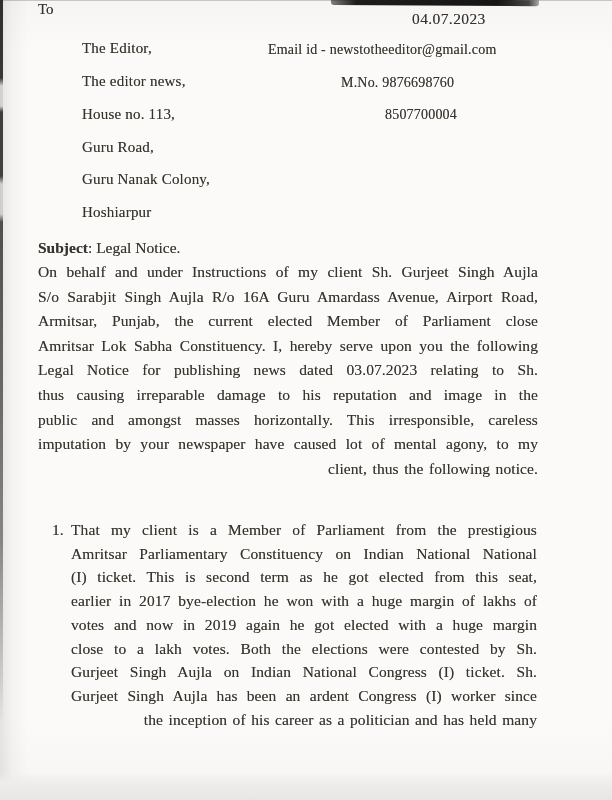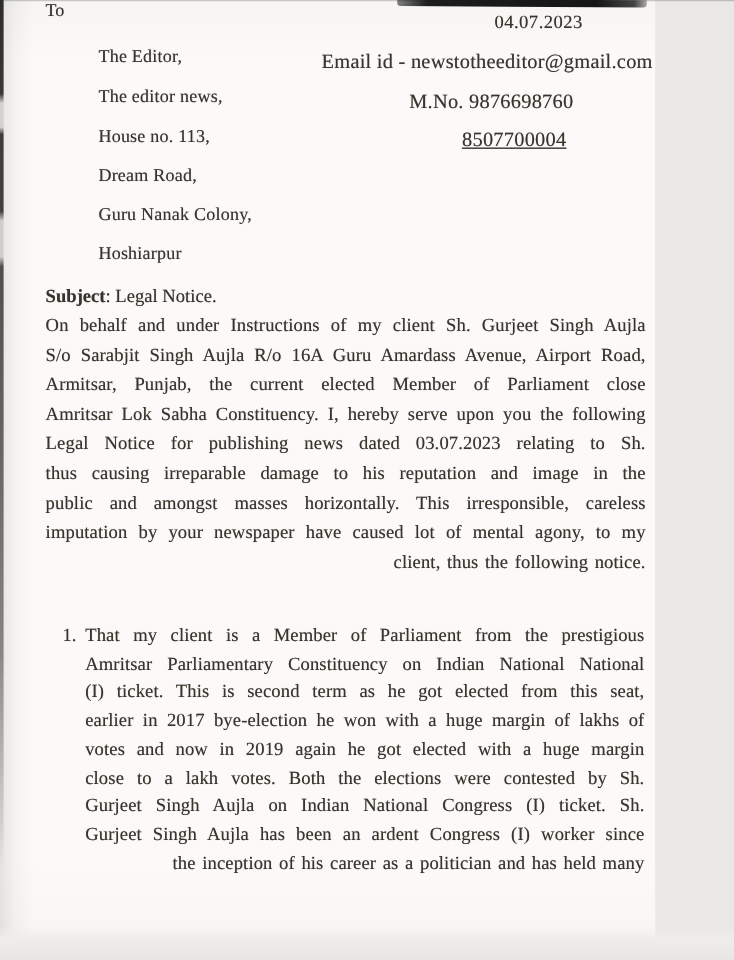--- a/index.html
+++ b/index.html
@@ -5,21 +5,21 @@
   html, body {
     margin: 0;
     padding: 0;
     width: 612px;
     height: 800px;
     overflow: hidden;
     background: #e9e8e6;
   }
   .page {
     position: relative;
-    width: 546px;
+    width: 612px;
     height: 800px;
     font-family: "Liberation Serif", serif;
     color: #38342d;
     background:
       linear-gradient(to right, rgba(140,138,134,0.20) 0px, rgba(140,138,134,0.07) 12px, rgba(0,0,0,0) 28px),
       linear-gradient(to bottom, #f6f5f3 0%, #fbfaf8 6%, #fbfaf8 90%, #f6f5f3 100%);
     text-shadow: 0 0 0.6px rgba(56,52,45,0.55);
   }
   
   .top-hairline {
@@ -47,24 +47,24 @@
     position: absolute; left: 0; top: 772px; width: 612px; height: 28px;
     background: linear-gradient(to bottom, rgba(233,231,228,0) 0%, #efedeb 40%, #e8e6e4 100%);
   }
   
   .abs { position: absolute; white-space: nowrap; }
   .to        { left: 38px;  top: 1px;   font-size: 15px; }
   .date      { left: 412px; top: 10px;  font-size: 15.5px; letter-spacing: 0.4px; }
   .addr      { left: 82px;  font-size: 15px; letter-spacing: 0.2px; }
   .addr-0 { top: 40px; }  .addr-1 { top: 73px; }  .addr-2 { top: 106px; }
   .addr-3 { top: 139px; } .addr-4 { top: 171px; } .addr-5 { top: 204px; text-align: center; }
-  .contact   { font-size: 17px; letter-spacing: 0.2px; }
+  .contact   { font-size: 14px; letter-spacing: 0.2px; }
   .contact-email { left: 268px; top: 42px; }
   .contact-mno   { left: 341px; top: 75px; }
-  .contact-alt   { left: 385px; top: 107px; text-decoration: underline; }
+  .contact-alt   { left: 385px; top: 107px; }
   .subject   { left: 38px; top: 239px; font-size: 15.5px; }
   .subject .lbl { font-weight: bold; }
   .para {
     position: absolute; left: 38px; top: 260px; width: 500px;
     font-size: 15.5px; line-height: 24.6px; letter-spacing: 0.1px;
     word-spacing: 1.5px;
   }
   .list-item {
     position: absolute; left: 52px; top: 518px; width: 485px;
     font-size: 15.5px; line-height: 23.7px; letter-spacing: 0.1px;
@@ -84,21 +84,21 @@
   <div class="top-bar"></div>
   <div class="left-line"></div>
   <div class="bottom-band"></div>
 
   <div class="abs to">To</div>
   <div class="abs date">04.07.2023</div>
 
   <div class="abs addr addr-0">The Editor,</div>
   <div class="abs addr addr-1">The editor news,</div>
   <div class="abs addr addr-2">House no. 113,</div>
-  <div class="abs addr addr-3">Dream Road,</div>
+  <div class="abs addr addr-3">Guru Road,</div>
   <div class="abs addr addr-4">Guru Nanak Colony,</div>
   <div class="abs addr addr-5">Hoshiarpur</div>
 
   <div class="abs contact contact-email">Email id - newstotheeditor@gmail.com</div>
   <div class="abs contact contact-mno">M.No. 9876698760</div>
   <div class="abs contact contact-alt">8507700004</div>
 
   <div class="abs subject">
     <span class="lbl">Subject</span><span>: Legal Notice.</span>
   </div>

